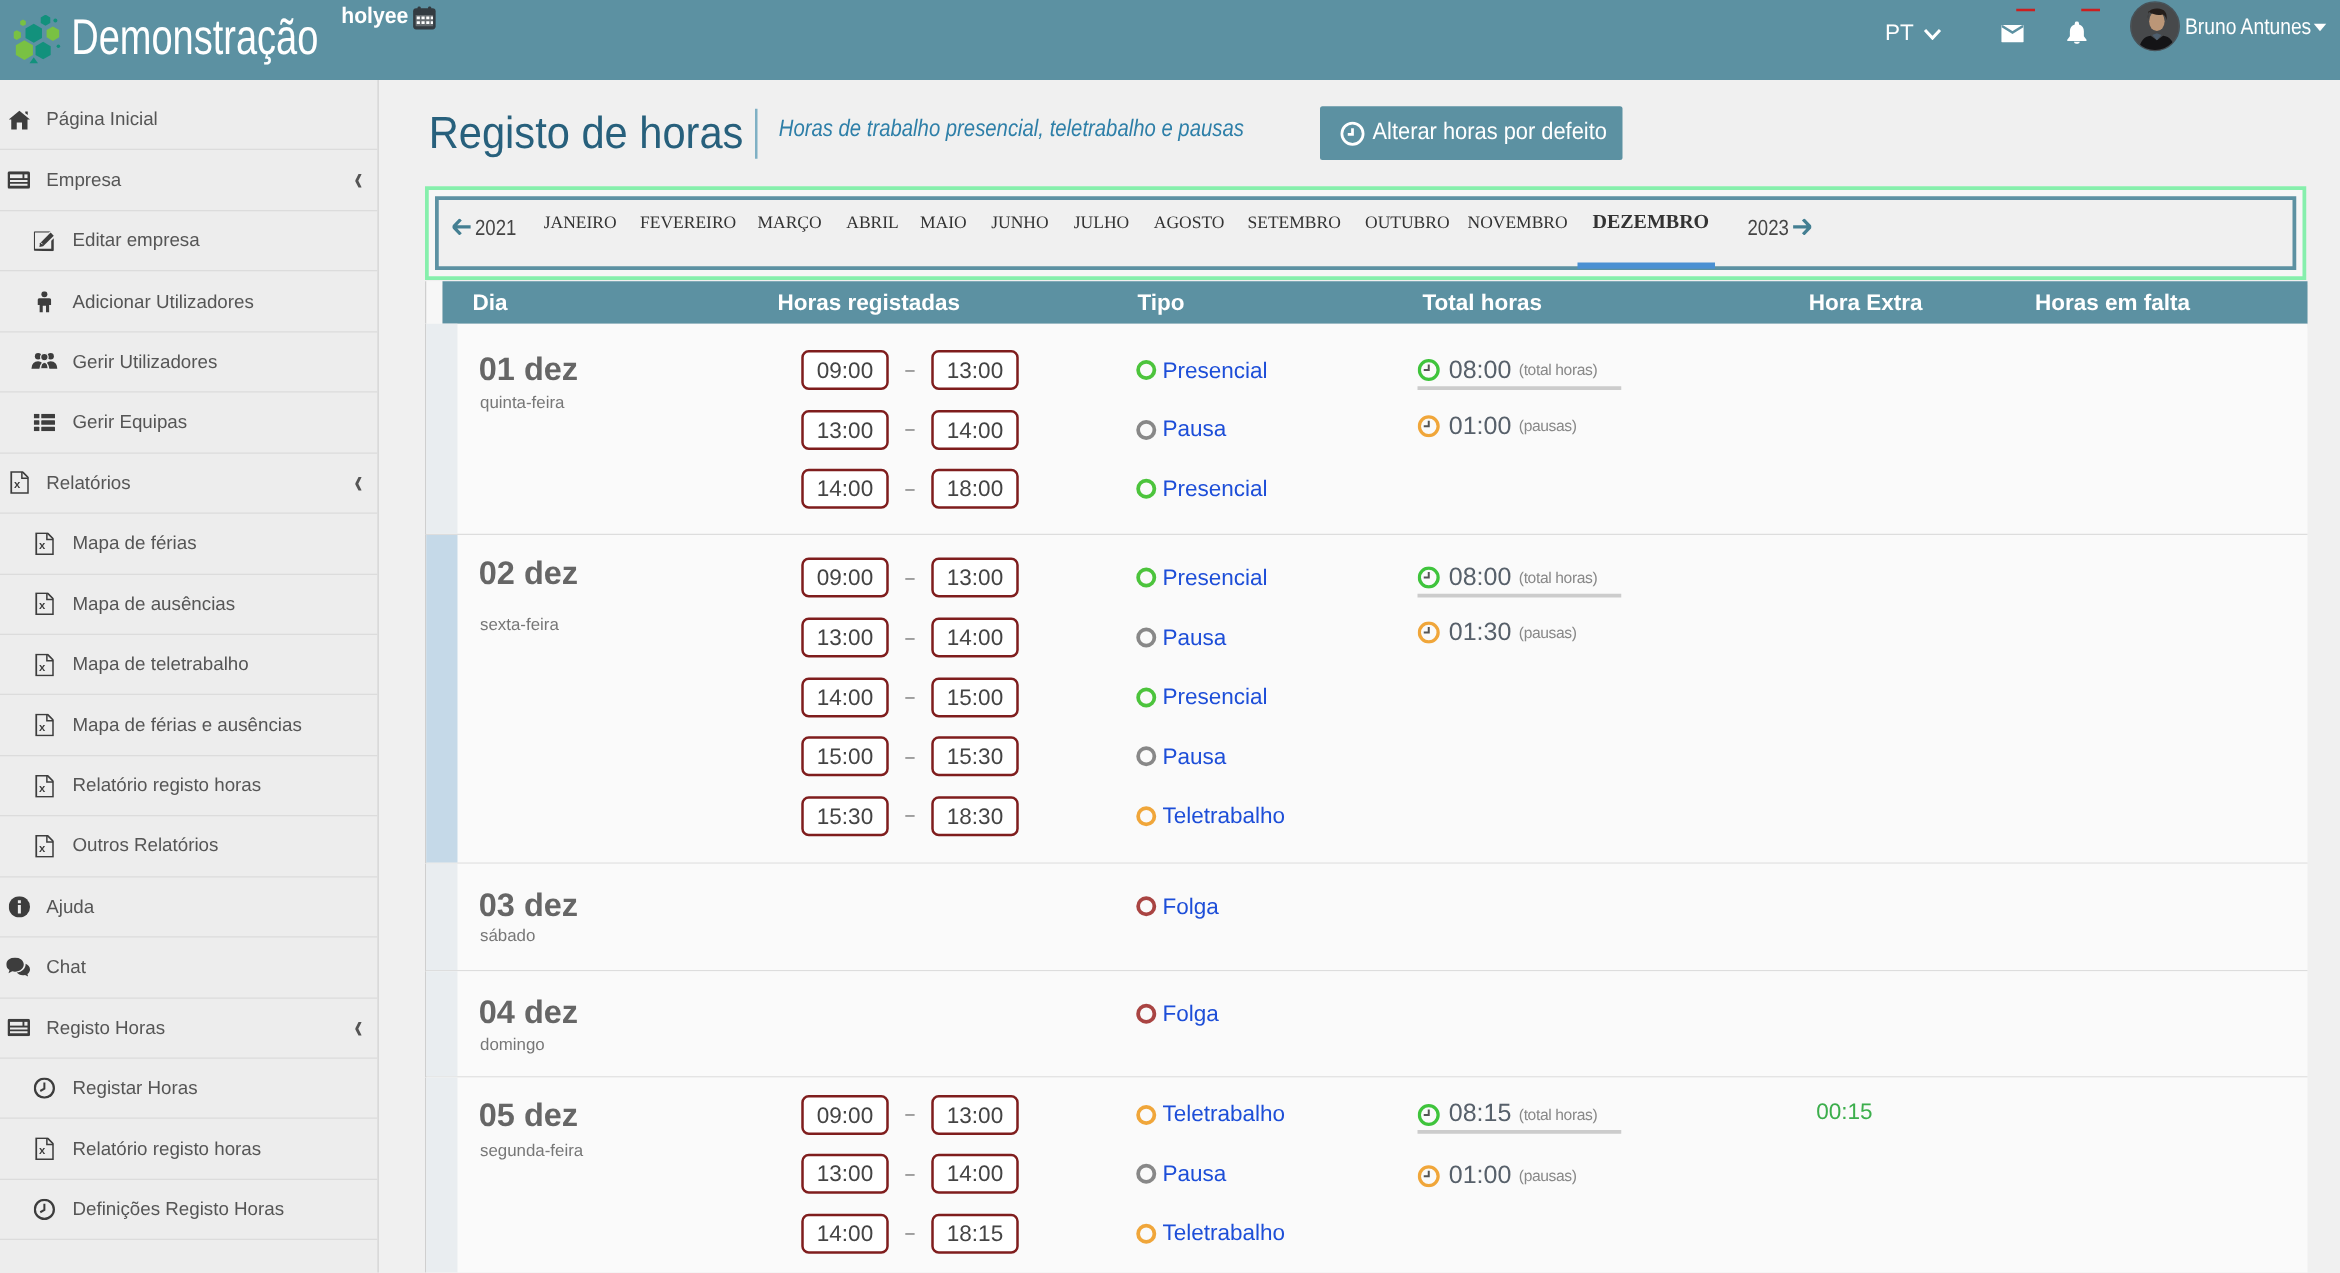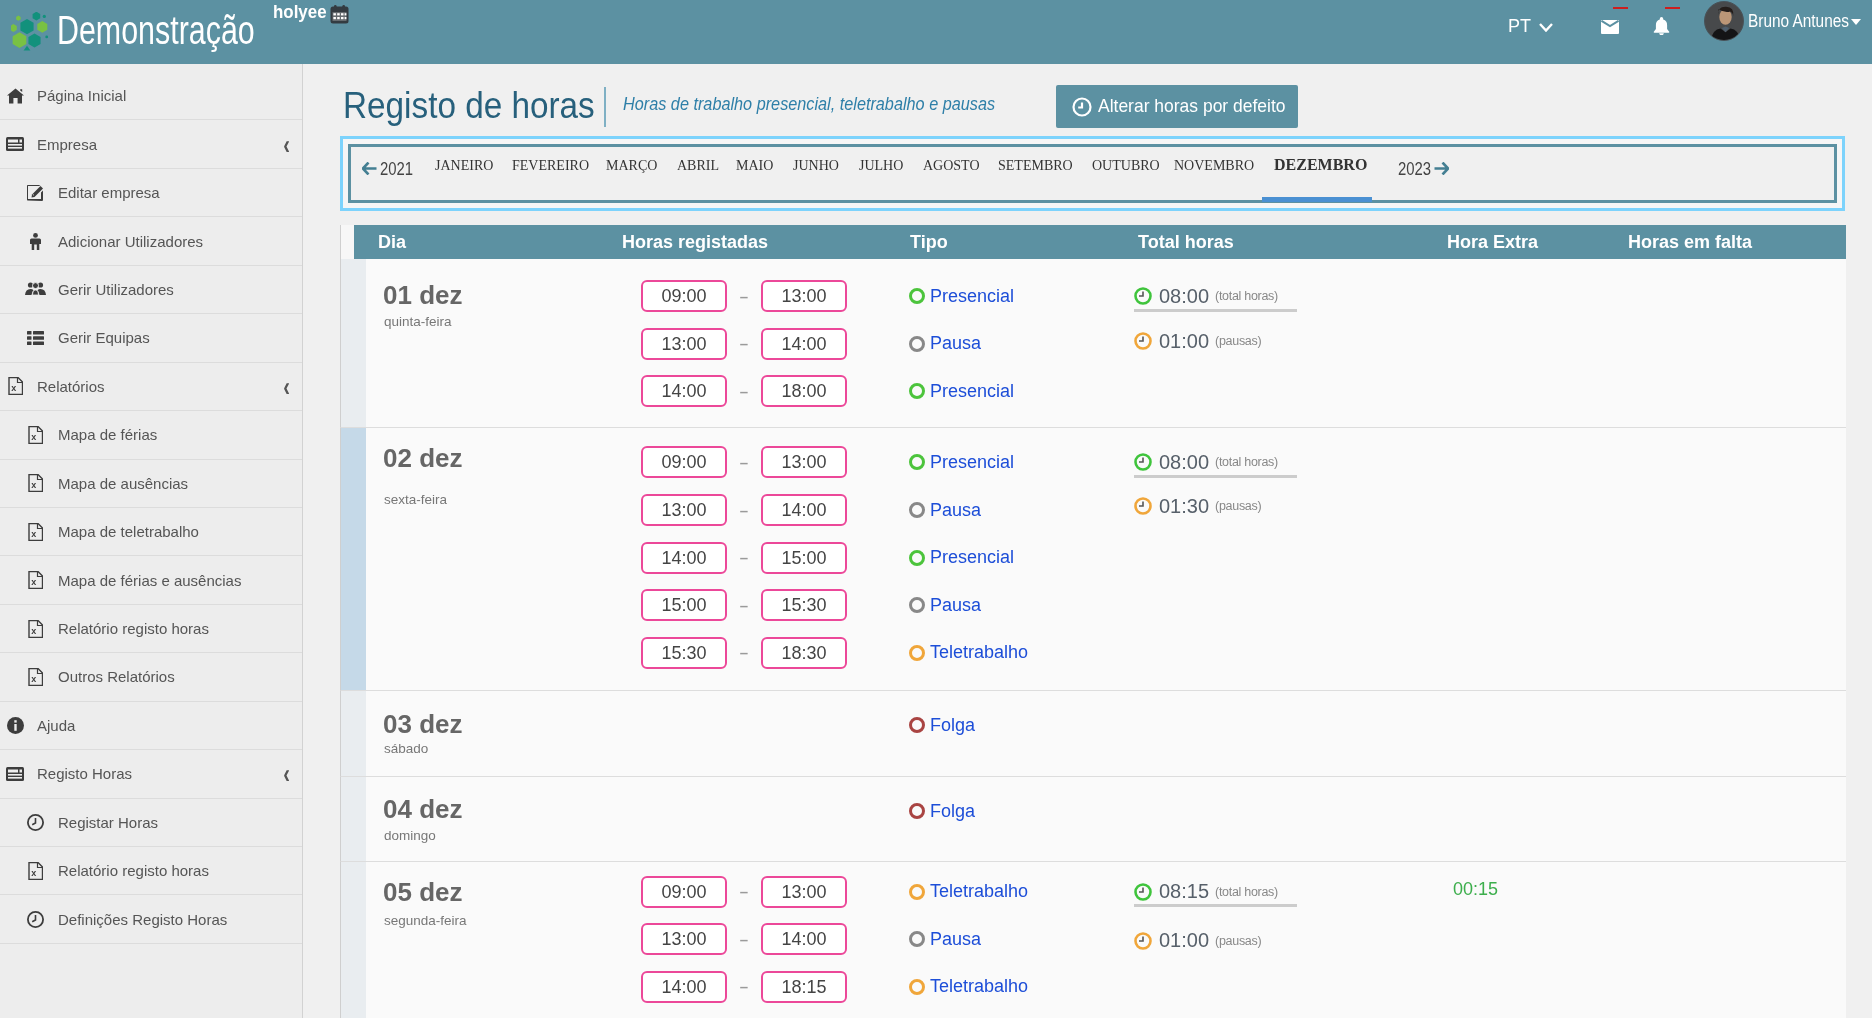--- a/index.html
+++ b/index.html
@@ -25,38 +25,38 @@
 .sb li .lchev{position:absolute;right:12px;color:#555;font-size:20px;font-weight:bold;transform:scaleY(1.4);}
 
 .main{margin-left:303px;position:relative;height:1018px;background:#f0f0f0;}
 .h1{position:absolute;left:40px;top:85px;font-size:36px;color:#27607c;transform:scaleX(0.925);transform-origin:0 0;white-space:nowrap;}
 .vr{position:absolute;left:301px;top:87px;width:2px;height:40px;background:#7fb0c4;}
 .sub1{position:absolute;left:320px;top:93px;font-size:19px;font-style:italic;color:#2e7fa8;transform:scaleX(0.855);transform-origin:0 0;white-space:nowrap;}
 .btn{position:absolute;left:753px;top:85px;width:242px;height:43px;background:#5c91a2;color:#fff;font-size:19px;border-radius:2px;}
 .btn svg{position:absolute;left:16px;top:12px;}
 .btn span{position:absolute;left:42px;top:10px;transform:scaleX(0.92);transform-origin:0 0;white-space:nowrap;}
 
-.mbar{position:absolute;left:37px;top:136px;width:1505px;height:75px;background:#7dd3fc;padding:3px;}
+.mbar{position:absolute;left:37px;top:149px;width:1505px;height:75px;background:#86efac;padding:3px;}
 .mbar-in{background:#f6f6f6;width:100%;height:100%;padding:5px;}
 .mbar-in2{border:3px solid #5c91a2;background:#f0f0f0;width:100%;height:100%;position:relative;}
 .mtab{position:absolute;top:11px;font-size:14px;color:#333;font-family:Liberation Serif, serif;}
 .year{position:absolute;top:12px;font-size:17.5px;color:#444;transform:scaleX(0.85);transform-origin:0 0;white-space:nowrap;}
 .dez{font-weight:bold;font-size:16px;color:#333;top:9px;}
 .dezline{position:absolute;background:#4a90d2;height:5px;}
 
 .tbl{position:absolute;left:37px;top:225px;width:1506px;}
 .thead{margin-left:14px;height:34px;background:#5c91a2;color:#fff;font-weight:bold;font-size:18px;position:relative;box-shadow:0 3px 0 #e3e3e3;}
 .thead span{position:absolute;top:7px;}
 .trow{position:relative;background:#fafafa;border-bottom:1px solid #ddd;border-left:1px solid #cfcfcf;}
 .strip{position:absolute;left:0;top:0;bottom:0;width:25px;background:#e9edf0;}
 .strip.blue{background:#c5d9e8;}
 .day{position:absolute;left:42px;top:19px;font-size:26px;font-weight:bold;color:#666;}
 .dow{position:absolute;left:43px;top:55px;font-size:13.5px;color:#777;}
 .entry{position:absolute;left:300px;white-space:nowrap;}
-.tbox{display:inline-block;width:86px;height:32px;border:2px solid #ec4899;border-radius:6px;background:#fff;color:#444;font-size:18px;text-align:center;line-height:28px;vertical-align:middle;}
+.tbox{display:inline-block;width:70px;height:32px;border:2px solid #7f1d1d;border-radius:6px;background:#fff;color:#444;font-size:18px;text-align:center;line-height:28px;vertical-align:middle;}
 .dash{display:inline-block;width:34px;text-align:center;color:#9a9a9a;font-size:15px;font-weight:bold;vertical-align:middle;}
 .tipo{position:absolute;left:568px;display:flex;align-items:center;font-size:18px;color:#1d4ed8;height:32px;}
 .ring{width:16px;height:16px;border-radius:50%;border:3px solid #4cc43c;margin-right:5px;flex:none;}
 .ring.gray{border-color:#888;}
 .ring.orange{border-color:#f0a63a;}
 .ring.red{border-color:#a94442;}
 .tot{position:absolute;left:793px;display:flex;align-items:center;height:32px;}
 .tot .tt{font-size:20px;color:#57606a;margin-left:7px;}
 .tot .tl{font-size:12.5px;color:#888;margin-left:6px;letter-spacing:-0.3px;}
 .totline{position:absolute;left:793px;width:163px;height:3px;background:#ccc;}
@@ -268,20 +268,29 @@
           <svg width="17" height="17" viewBox="0 0 17 17">
             <circle cx="8.5" cy="8.5" r="8.5" fill="#3d3d3d"></circle>
             <rect x="7.3" y="3.2" width="2.4" height="2.4" fill="#ededed"></rect>
             <rect x="7.3" y="7" width="2.4" height="6.8" fill="#ededed"></rect>
           </svg>
         </span>
         <span class="t">Ajuda</span>
       </li>
 <li>
         <span class="ic">
+          <svg width="20" height="16" viewBox="0 0 20 16">
+            <path d="M7 0 C3.1 0 0 2.5 0 5.6 C0 7.4 1 9 2.6 10 L1.8 12.5 L4.8 11 C5.5 11.2 6.2 11.3 7 11.3 C10.9 11.3 14 8.8 14 5.6 C14 2.5 10.9 0 7 0 Z" fill="#3d3d3d"></path>
+            <path d="M15.5 5 C17.5 5.8 19 7.5 19 9.5 C19 11 18.2 12.3 16.9 13.1 L17.5 15.2 L15 13.9 C14.4 14.1 13.8 14.2 13.2 14.2 C11.2 14.2 9.4 13.3 8.4 12 C12.5 11.7 15.7 8.7 15.5 5 Z" fill="#3d3d3d"></path>
+          </svg>
+        </span>
+        <span class="t">Chat</span>
+      </li>
+<li>
+        <span class="ic">
           <svg width="18" height="14" viewBox="0 0 18 14">
             <rect x="0" y="0" width="18" height="14" rx="1.5" fill="#3d3d3d"></rect>
             <rect x="2" y="2.5" width="10" height="3" fill="#ededed"></rect>
             <rect x="13.5" y="2.5" width="2.5" height="3" fill="#ededed"></rect>
             <rect x="2" y="7" width="14" height="1.6" fill="#ededed"></rect>
             <rect x="2" y="10" width="14" height="1.6" fill="#ededed"></rect>
           </svg>
         </span>
         <span class="t">Registo Horas</span>
         <span class="lchev">‹</span>

